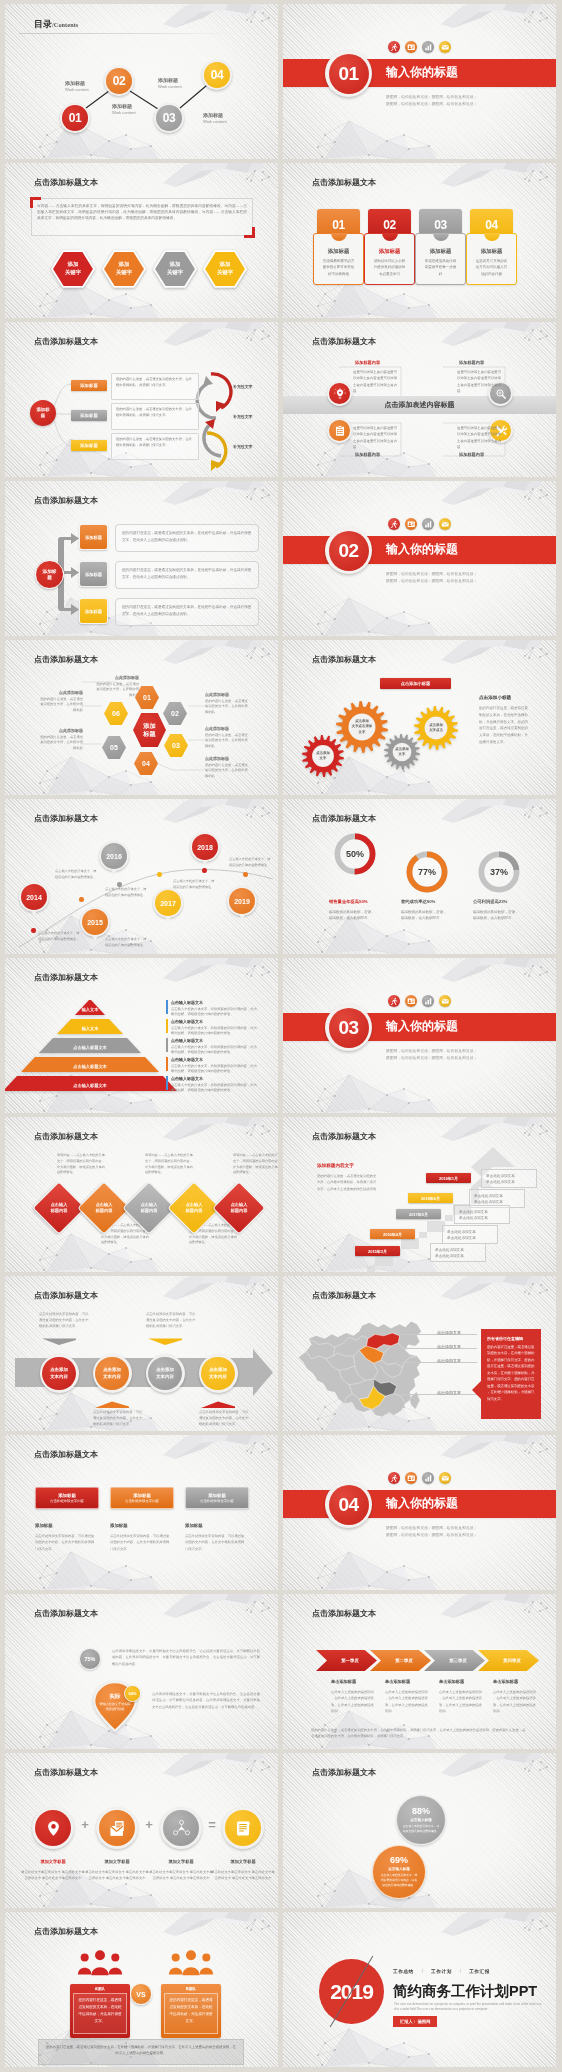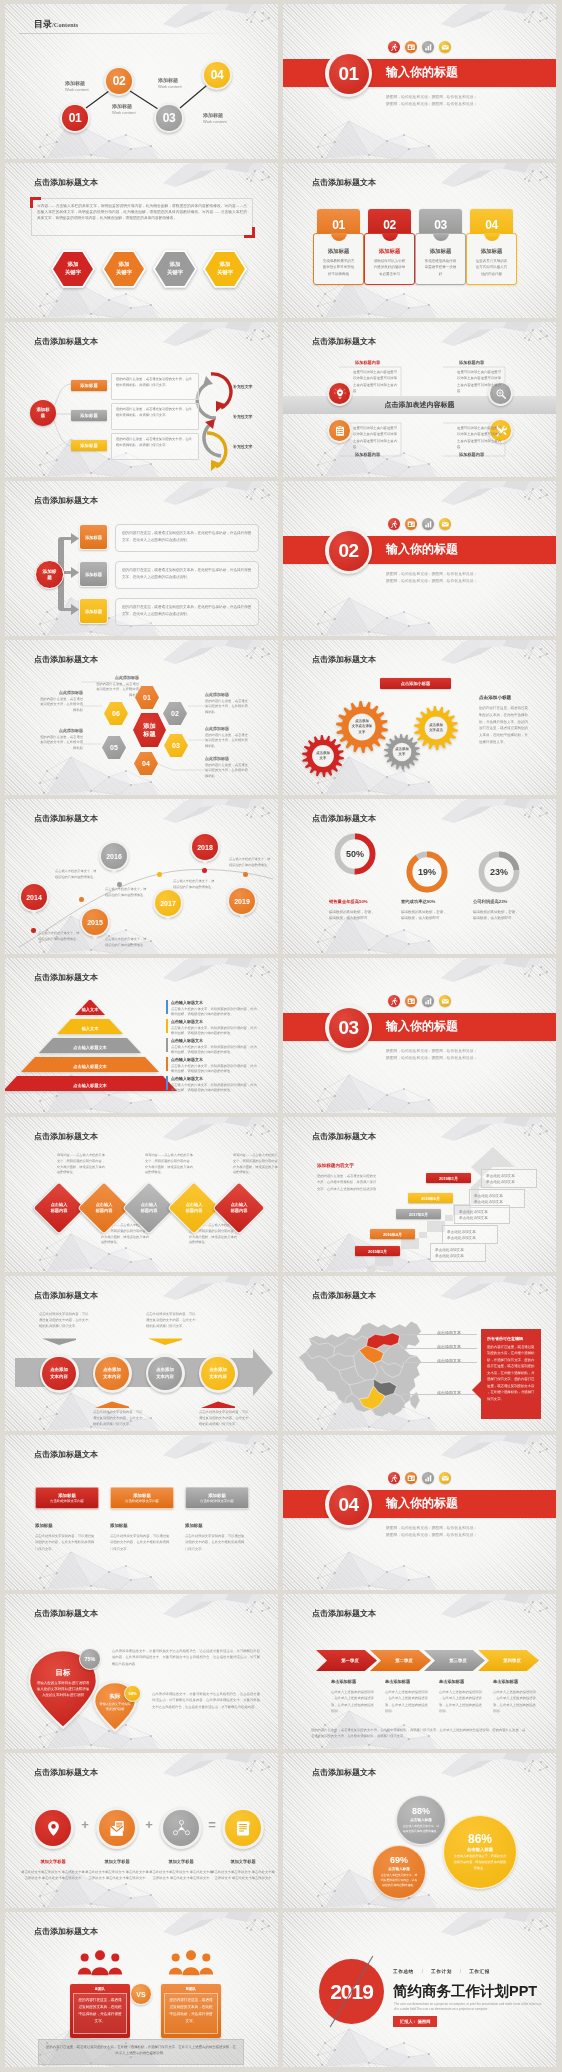--- a/index.html
+++ b/index.html
@@ -1416,27 +1416,27 @@
       <div class="title">点击添加标题文本</div>
       <div class="dn" style="left:50px;top:33px"><svg viewBox="0 0 100 100" width="44" height="44">
           <circle cx="50" cy="50" r="40" fill="none" stroke="#c4c4c4" stroke-width="13"></circle>
           <circle cx="50" cy="50" r="40" fill="none" stroke="#d02522" stroke-width="13" stroke-dasharray="125.7 251.3" transform="rotate(-90 50 50)"></circle>
         </svg><div class="dnp">50%</div></div>
       <div class="dnl t-red" style="left:46px">销售量全年提高50%</div>
       <div class="dnb" style="left:46px">编辑数据的具体数据，右键，编辑数据，输入数据即可</div>
       <div class="dn" style="left:122px;top:51px"><svg viewBox="0 0 100 100" width="44" height="44">
           <circle cx="50" cy="50" r="40" fill="none" stroke="#c4c4c4" stroke-width="13"></circle>
           <circle cx="50" cy="50" r="40" fill="none" stroke="#ea7b24" stroke-width="13" stroke-dasharray="226.2 251.3" transform="rotate(-90 50 50)"></circle>
-        </svg><div class="dnp">19%</div></div>
+        </svg><div class="dnp">77%</div></div>
       <div class="dnl t-orange" style="left:118px">签约成功率达90%</div>
       <div class="dnb" style="left:118px">编辑数据的具体数据，右键，编辑数据，输入数据即可</div>
       <div class="dn" style="left:194px;top:51px"><svg viewBox="0 0 100 100" width="44" height="44">
           <circle cx="50" cy="50" r="40" fill="none" stroke="#c4c4c4" stroke-width="13"></circle>
           <circle cx="50" cy="50" r="40" fill="none" stroke="#9b9b9b" stroke-width="13" stroke-dasharray="57.8 251.3" transform="rotate(-90 50 50)"></circle>
-        </svg><div class="dnp">23%</div></div>
+        </svg><div class="dnp">37%</div></div>
       <div class="dnl t-gray" style="left:190px">公司利润提高23%</div>
       <div class="dnb" style="left:190px">编辑数据的具体数据，右键，编辑数据，输入数据即可</div>
 </div>
 <div class="slide">
 <div class="stripes"></div>
       <div class="vign"></div>
       <div class="deco">
         <svg width="115" height="26" viewBox="0 0 115 26" style="left:158px;top:0px;">
 <polygon points="0,20 22,2 44,-6 38,8 12,24" fill="#e7e7e9"></polygon>
 <polygon points="12,24 38,8 56,4 40,14" fill="#dfdfe2"></polygon>
@@ -2199,33 +2199,20 @@
 <circle cx="17" cy="38" r=".65"></circle>
             <circle cx="82" cy="22" r=".65"></circle>
             <circle cx="104" cy="30" r=".65"></circle>
 <circle cx="124" cy="27" r=".65"></circle>
             <circle cx="99" cy="16" r=".65"></circle>
             <circle cx="64" cy="36" r=".65"></circle>
 </g>
 </svg>
       </div>
       <div class="title">点击添加标题文本</div>
-<div class="gpin gpin-big">
-        <svg class="pinsvg" viewBox="0 0 70 80" width="70" height="80">
-          <defs>
-            <radialGradient id="ggoal-pin-shape" cx="38%" cy="28%" r="75%">
-              <stop offset="0%" stop-color="#e24a3e"></stop>
-              <stop offset="100%" stop-color="#c6231d"></stop>
-            </radialGradient>
-          </defs>
-          <path d="M35.0 78.8 C 35.0 78.8, 1.2 49.6, 1.2 32.0 A 33.8 30.8 0 1 1 68.8 32.0 C 68.8 49.6, 35.0 78.8, 35.0 78.8 Z" fill="url(#ggoal-pin-shape)" stroke="#f2f1ef" stroke-width="2.2"></path>
-        </svg>
-  <div class="gpl">目标</div>
-  <div class="gpb">请输入您的文字对目标进行说明请输入您的文字对目标进行说明请输入您的文字对目标进行说明</div>
-      </div>
 <div class="gbadge gb-g">
         <span>75%</span>
       </div>
 <div class="gpin gpin-small">
         <svg class="pinsvg" viewBox="0 0 44 51" width="44" height="51">
           <defs>
             <radialGradient id="gactual-pin-shape" cx="38%" cy="28%" r="75%">
               <stop offset="0%" stop-color="#f4954b"></stop>
               <stop offset="100%" stop-color="#e4741c"></stop>
             </radialGradient>
@@ -2469,25 +2456,20 @@
       <div class="bub bub-gray" style="left:113px;top:42px;width:50px;height:50px">
         <div class="bup">88%</div>
         <div class="buh">点击输入标题</div>
         <div class="bub2">点击输入本栏的具体文字，请根据您的具体内容酌情修改。</div>
       </div>
       <div class="bub bub-orange" style="left:89px;top:92px;width:54px;height:54px">
         <div class="bup">69%</div>
         <div class="buh">点击输入标题</div>
         <div class="bub2">点击输入本栏的具体文字，简明扼要的说明分项内容，请根据您的具体内容酌情修改。</div>
       </div>
-      <div class="bub bub-yellow" style="left:160px;top:62px;width:74px;height:74px">
-        <div class="bup">86%</div>
-        <div class="buh">点击输入标题</div>
-        <div class="bub2">点击输入本栏的具体文字，简明扼要的说明分项内容，请根据您的具体内容酌情修改。</div>
-      </div>
 </div>
 <div class="slide">
 <div class="stripes"></div>
       <div class="vign"></div>
       <div class="deco">
         <svg width="115" height="26" viewBox="0 0 115 26" style="left:158px;top:0px;">
 <polygon points="0,20 22,2 44,-6 38,8 12,24" fill="#e7e7e9"></polygon>
 <polygon points="12,24 38,8 56,4 40,14" fill="#dfdfe2"></polygon>
 <polygon points="44,-6 70,-8 62,6 38,8" fill="#eaeaec"></polygon>
 <polygon points="62,6 70,-8 92,-4 84,10" fill="#dfdfe2"></polygon>

